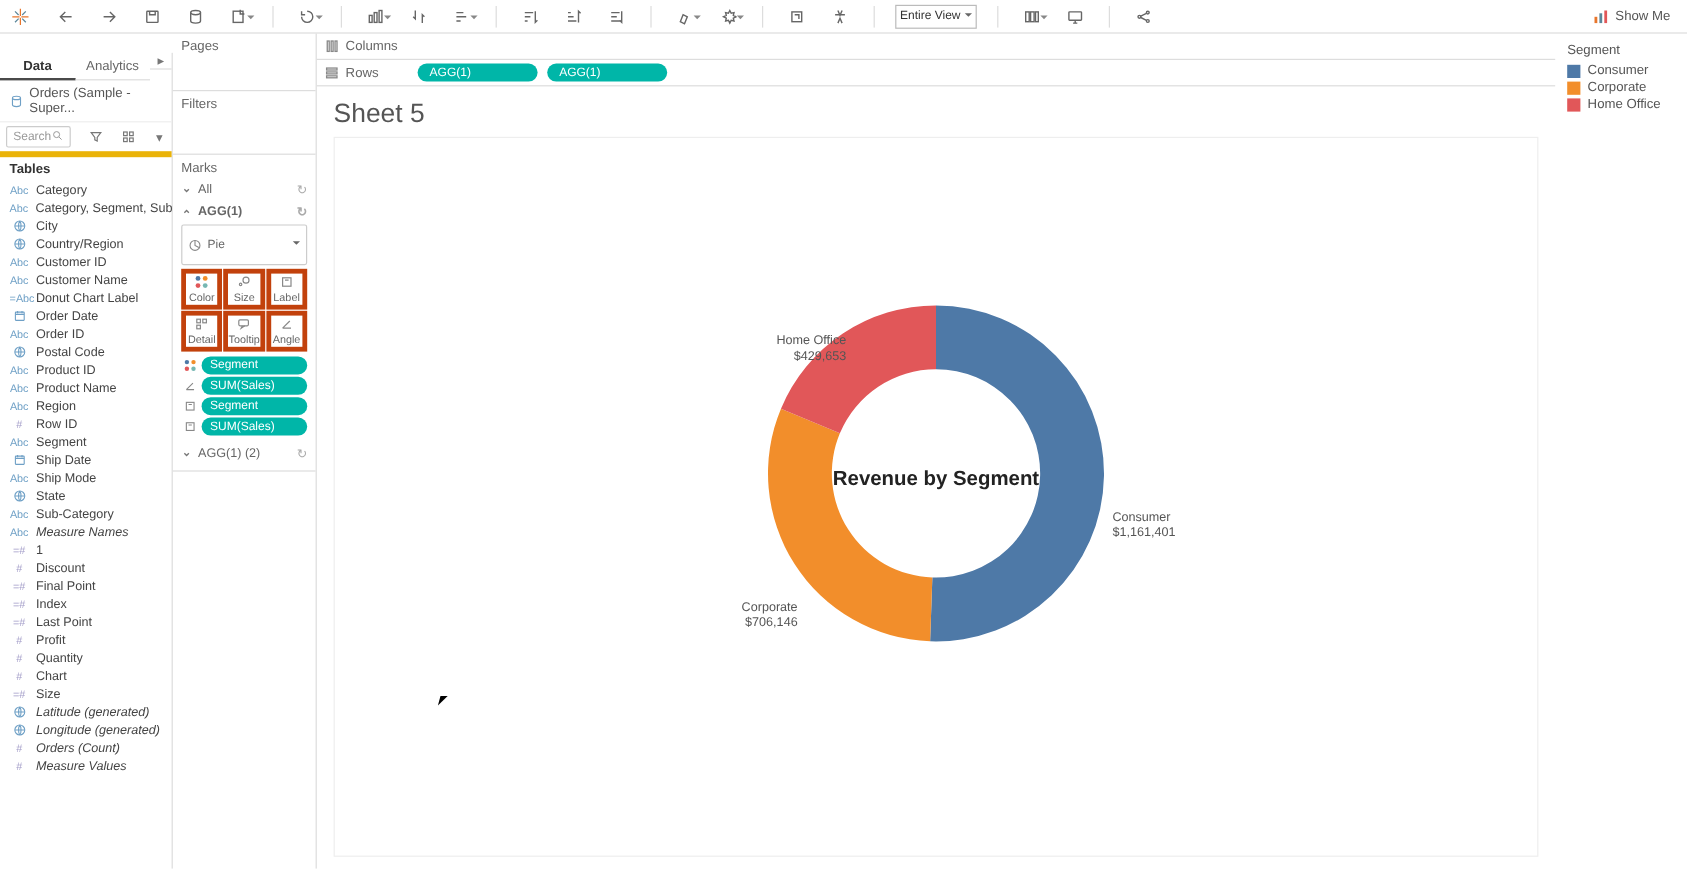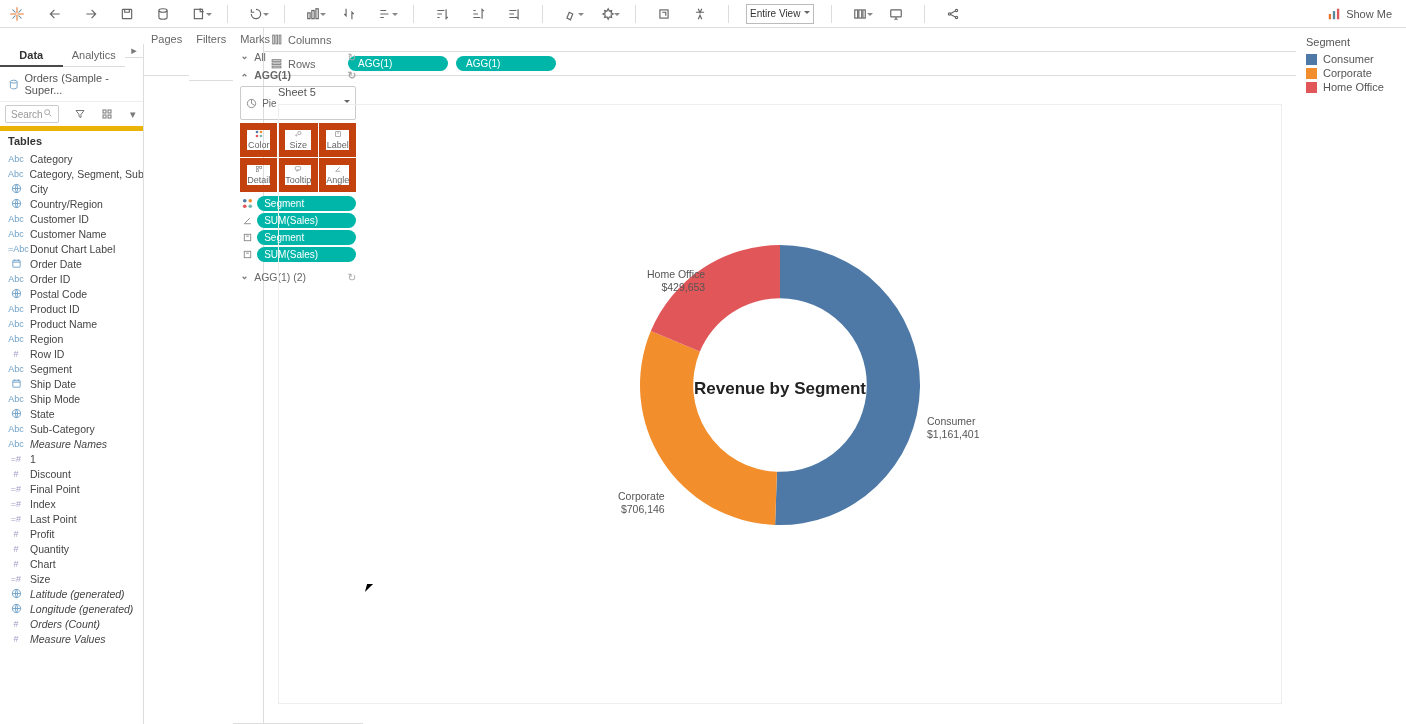--- a/index.html
+++ b/index.html
@@ -30,47 +30,47 @@
   .small-ico { width:14px; height:14px; display:flex; align-items:center; justify-content:center; color:#777; cursor:pointer; }
   .tables-hdr { font-weight:bold; font-size:11px; padding:4px 8px; }
   .fieldlist { overflow:auto; flex:1; }
   .field { display:flex; align-items:center; gap:6px; padding:1.5px 8px; font-size:10.5px; color:#444; white-space:nowrap; cursor:pointer; }
   .ftype { width:16px; text-align:center; font-size:9px; color:#6fa0c6; }
   .ftype.num { color:#a29cc8; }
   .field .italic { font-style:italic; }
   .ftype svg { width:11px; height:11px; vertical-align:middle; }
 
   
-  .shelves { width:120px; border-right:1px solid #ddd; display:flex; flex-direction:row; }
+  .shelves { width:120px; border-right:1px solid #ddd; display:flex; flex-direction:column; }
   .shelf { border-bottom:1px solid #ddd; padding:5px 7px; font-size:11px; color:#666; }
   .shelf-title { margin-bottom:3px; }
   .shlf-pages { height:48px; }
   .shlf-filters { height:53px; }
   .marks { flex:0; }
   .mark-row { display:flex; align-items:center; gap:5px; font-size:10.5px; padding:3px 0; cursor:pointer; position:relative; }
   .mark-row .cycle { position:absolute; right:0; color:#aaa; }
   .mark-row svg { width:9px; height:9px; }
   .mark-type { border:1px solid #ccc; border-radius:2px; height:20px; display:flex; align-items:center; padding:16px 5px; font-size:10px; gap:5px; cursor:pointer; margin:2px 0; width:100%; }
   .mark-type::after { content:""; margin-left:auto; border:3px solid transparent; border-top-color:#666; }
   .mark-grid { display:grid; grid-template-columns:repeat(3,1fr); gap:1px; margin-top:3px; }
-  .mark-cell { border:7px solid #c2410c; height:34px; display:flex; flex-direction:column; align-items:center; justify-content:center; font-size:9px; color:#666; cursor:pointer; gap:2px; }
+  .mark-cell { border:4px solid #c2410c; height:34px; display:flex; flex-direction:column; align-items:center; justify-content:center; font-size:9px; color:#666; cursor:pointer; gap:2px; }
   .mark-cell svg, .mark-cell .ico { width:12px; height:12px; }
   .pillstack { margin-top:4px; display:flex; flex-direction:column; gap:2px; }
   .pillrow { display:flex; align-items:center; gap:3px; }
   .pillrow .pic { width:14px; height:14px; display:flex; align-items:center; justify-content:center; color:#888; }
   .pill { background:#00b6a8; color:#fff; font-size:10px; padding:2px 7px; border-radius:9px; flex:1; cursor:pointer; }
 
   
   .center { flex:1; display:flex; flex-direction:column; }
   .colrow-shelf { height:24px; border-bottom:1px solid #ddd; display:flex; align-items:center; padding:0 6px; gap:8px; font-size:11px; color:#666; }
   .colrow-shelf .lbl { display:flex; align-items:center; gap:5px; min-width:70px; }
   .colrow-shelf svg { width:13px; height:13px; }
   .row-pill { background:#00b6a8; color:#fff; font-size:10px; padding:2px 10px; border-radius:9px; width:100px; text-align:left; cursor:pointer; }
   .sheet-area { flex:1; padding:10px 14px; position:relative; }
-  .sheet-title { font-size:11px; color:#555; margin-bottom:6px; }
+  .sheet-title { font-size:22px; color:#555; margin-bottom:6px; }
   .sheet-canvas { border:1px solid #eee; height:600px; position:relative; }
   .donut-wrap { position:absolute; left:50%; top:47%; transform:translate(-50%,-50%); }
   .donut-center-label { position:absolute; left:50%; top:47.5%; transform:translate(-50%,-50%); font-size:17px; font-weight:600; color:#222; }
   .slabel { position:absolute; font-size:10.5px; color:#555; line-height:1.2; }
   .slabel .name { display:block; }
   .slabel .val { display:block; }
 
   
   .legend { width:110px; padding:8px 10px; font-size:11px; color:#555; }
   .legend-title { margin-bottom:4px; }

